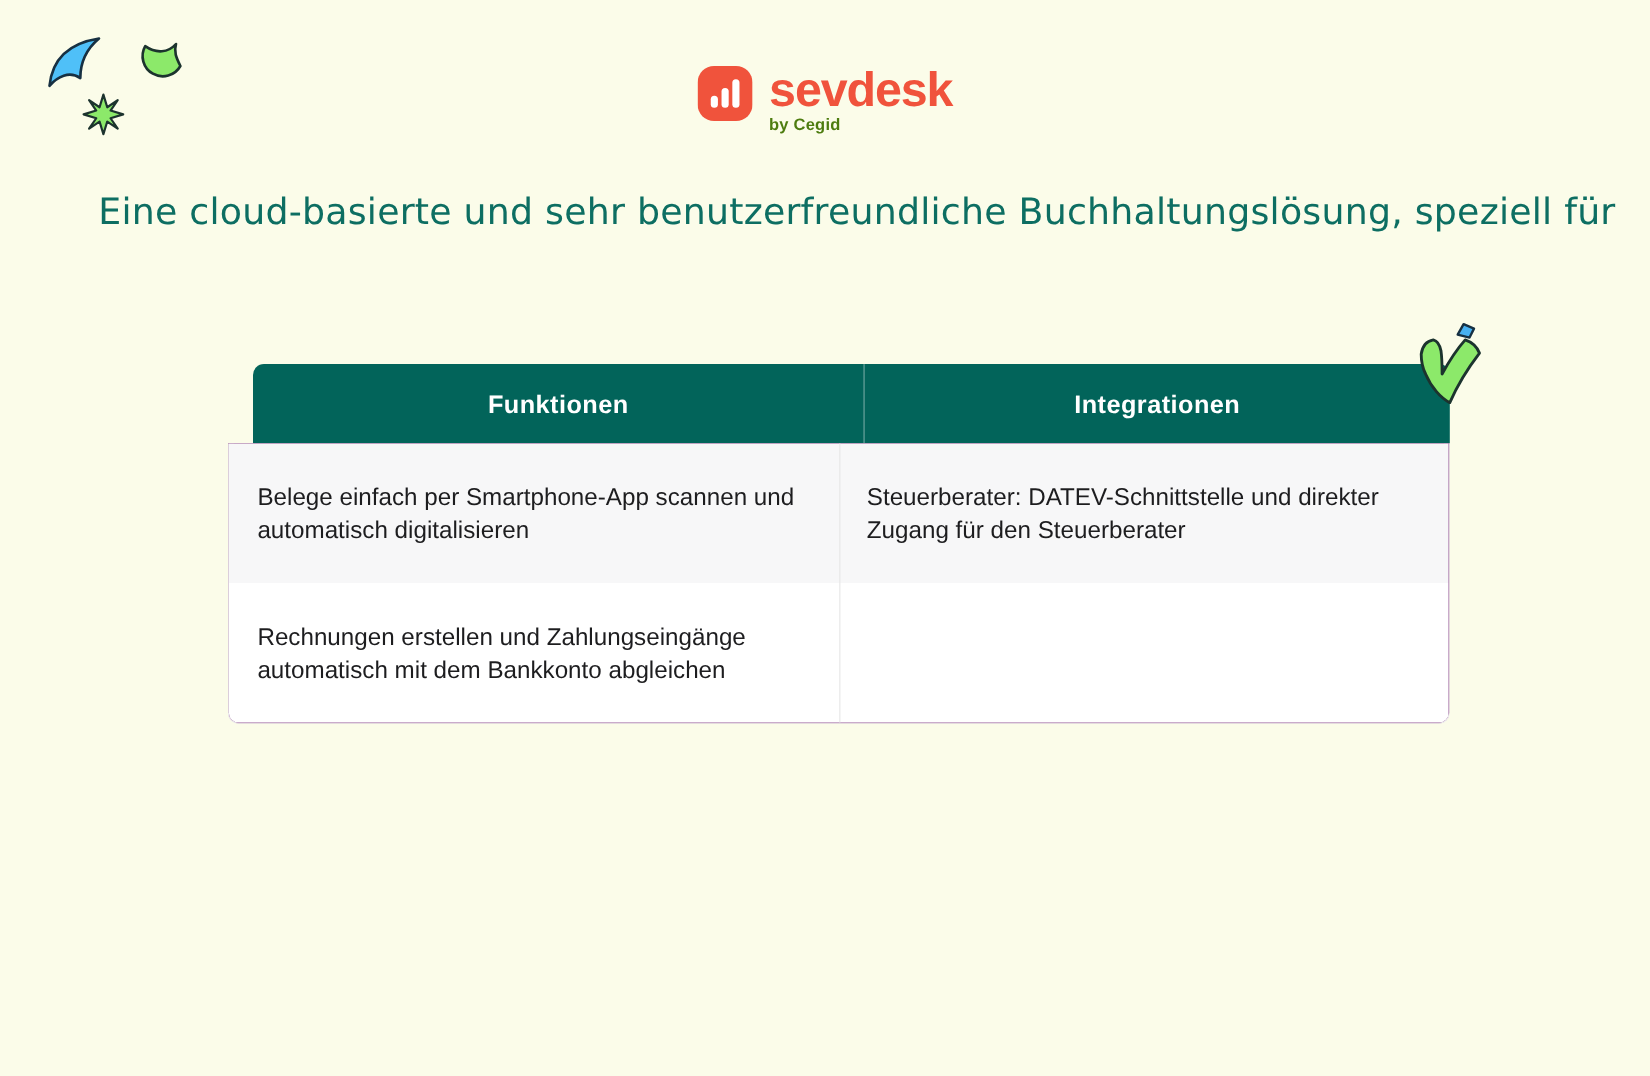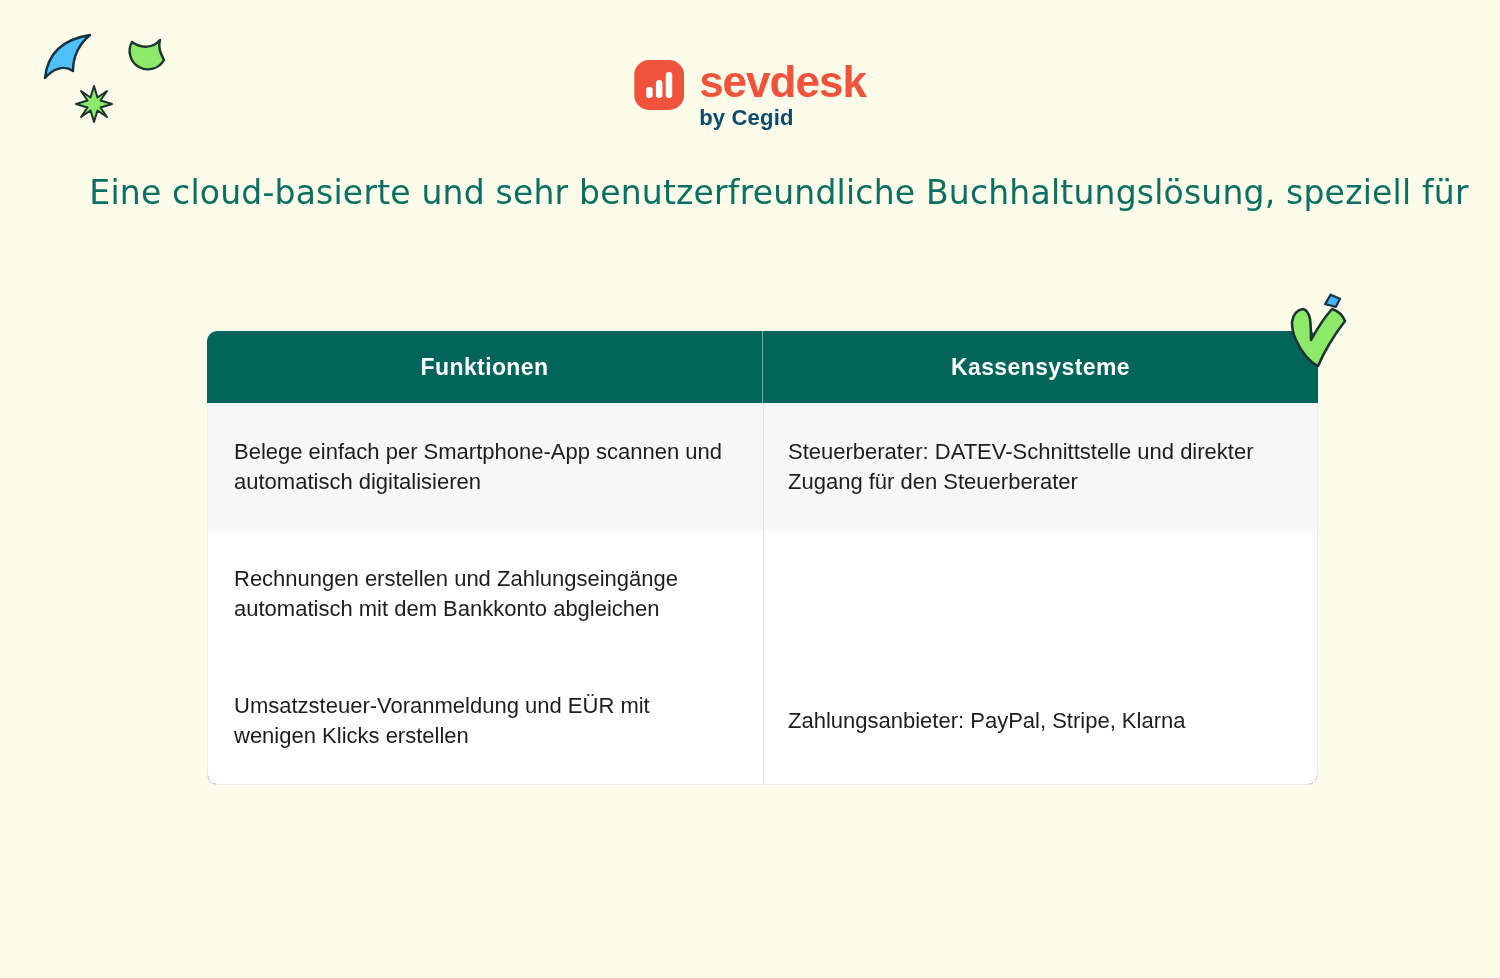--- a/index.html
+++ b/index.html
@@ -25,21 +25,21 @@
     display: flex; align-items: flex-start; gap: 15px;
   }
   .logo-mark { width: 50px; height: 50px; display: block; }
   .logo-text { display: flex; flex-direction: column; padding-top: 2px; }
   .logo-brand {
     font-size: 44px; line-height: 40px; font-weight: bold;
     letter-spacing: -1px; color: #f0533c;
     font-family: "Liberation Sans", sans-serif;
   }
   .logo-byline {
-    font-size: 22px; font-weight: bold; color: #0c4a6e;
+    font-size: 15px; font-weight: bold; color: #4d7c0f;
     margin-top: 3px; letter-spacing: 0.2px;
   }
 
   
   .headline {
     position: absolute;
     top: 168px; left: 0; width: 100%;
     text-align: center;
     color: #0d6e62;
     font-family: "DejaVu Sans", sans-serif;
@@ -53,20 +53,21 @@
     position: absolute;
     left: 207px; top: 331px;
     width: 1111px;
   }
   .t-header {
     display: flex;
     height: 72px;
     background: #02645a;
     border-radius: 10px 10px 0 0;
     overflow: hidden;
+    margin-left: 23px;
   }
   .t-header .h-cell {
     display: flex; align-items: center; justify-content: center;
     color: #ffffff; font-weight: bold;
     font-size: 23px; letter-spacing: 0.4px;
   }
   .h-cell.col-left  { width: 555px; }
   .h-divider { width: 1px; background: rgba(255,255,255,0.45); }
   .h-cell.col-right { flex: 1; }
 
@@ -129,21 +130,21 @@
 </div>
 
 <div class="headline">
   <div>Eine cloud-basierte und sehr benutzerfreundliche Buchhaltungslösung, speziell für</div>
 </div>
 
 <div class="table-wrap">
   <div class="t-header">
     <div class="h-cell col-left">Funktionen</div>
     <div class="h-divider"></div>
-    <div class="h-cell col-right">Kassensysteme</div>
+    <div class="h-cell col-right">Integrationen</div>
   </div>
   <div class="t-body">
 
     <div class="t-row odd">
       <div class="t-cell col-left">
         <span>Belege einfach per Smartphone-App scannen und automatisch digitalisieren</span>
       </div>
       <div class="v-divider"></div>
       <div class="t-cell col-right">
         <span><strong>Steuerberater:</strong><span> DATEV-Schnittstelle und direkter Zugang für den Steuerberater</span></span>
@@ -151,29 +152,20 @@
     </div>
 
     <div class="t-row even">
       <div class="t-cell col-left">
         <span>Rechnungen erstellen und Zahlungseingänge automatisch mit dem Bankkonto abgleichen</span>
       </div>
       <div class="v-divider"></div>
     </div>
 
 
-    <div class="t-row even">
-      <div class="t-cell col-left">
-        <span>Umsatzsteuer-Voranmeldung und EÜR mit wenigen Klicks erstellen</span>
-      </div>
-      <div class="v-divider"></div>
-      <div class="t-cell col-right">
-        <span><strong>Zahlungsanbieter:</strong><span> PayPal, Stripe, Klarna</span></span>
-      </div>
-    </div>
 
   </div>
 </div>
 
 <div id="doodle-check">
   <svg width="72" height="92" viewBox="0 0 72 92">
     <path d="M29 9 L33 2 L40 5 L37 11 L33 10 Z" fill="#47b1f2" stroke="#173042" stroke-width="1.6" stroke-linejoin="round" transform="translate(2,4) scale(1.35)"></path>
     <path d="M8 34 C9 27 13 22 19 21 C23 22 25 26 26 31 C27 38 27 45 27 52 C33 41 40 30 48 21 C54 23 59 28 61 33 C51 46 41 62 34 78 C26 74 17 64 12 52 C9 46 8 40 8 34 Z" fill="#8ce96a" stroke="#1c332e" stroke-width="2.6" stroke-linejoin="round"></path>
   </svg>
 </div>

